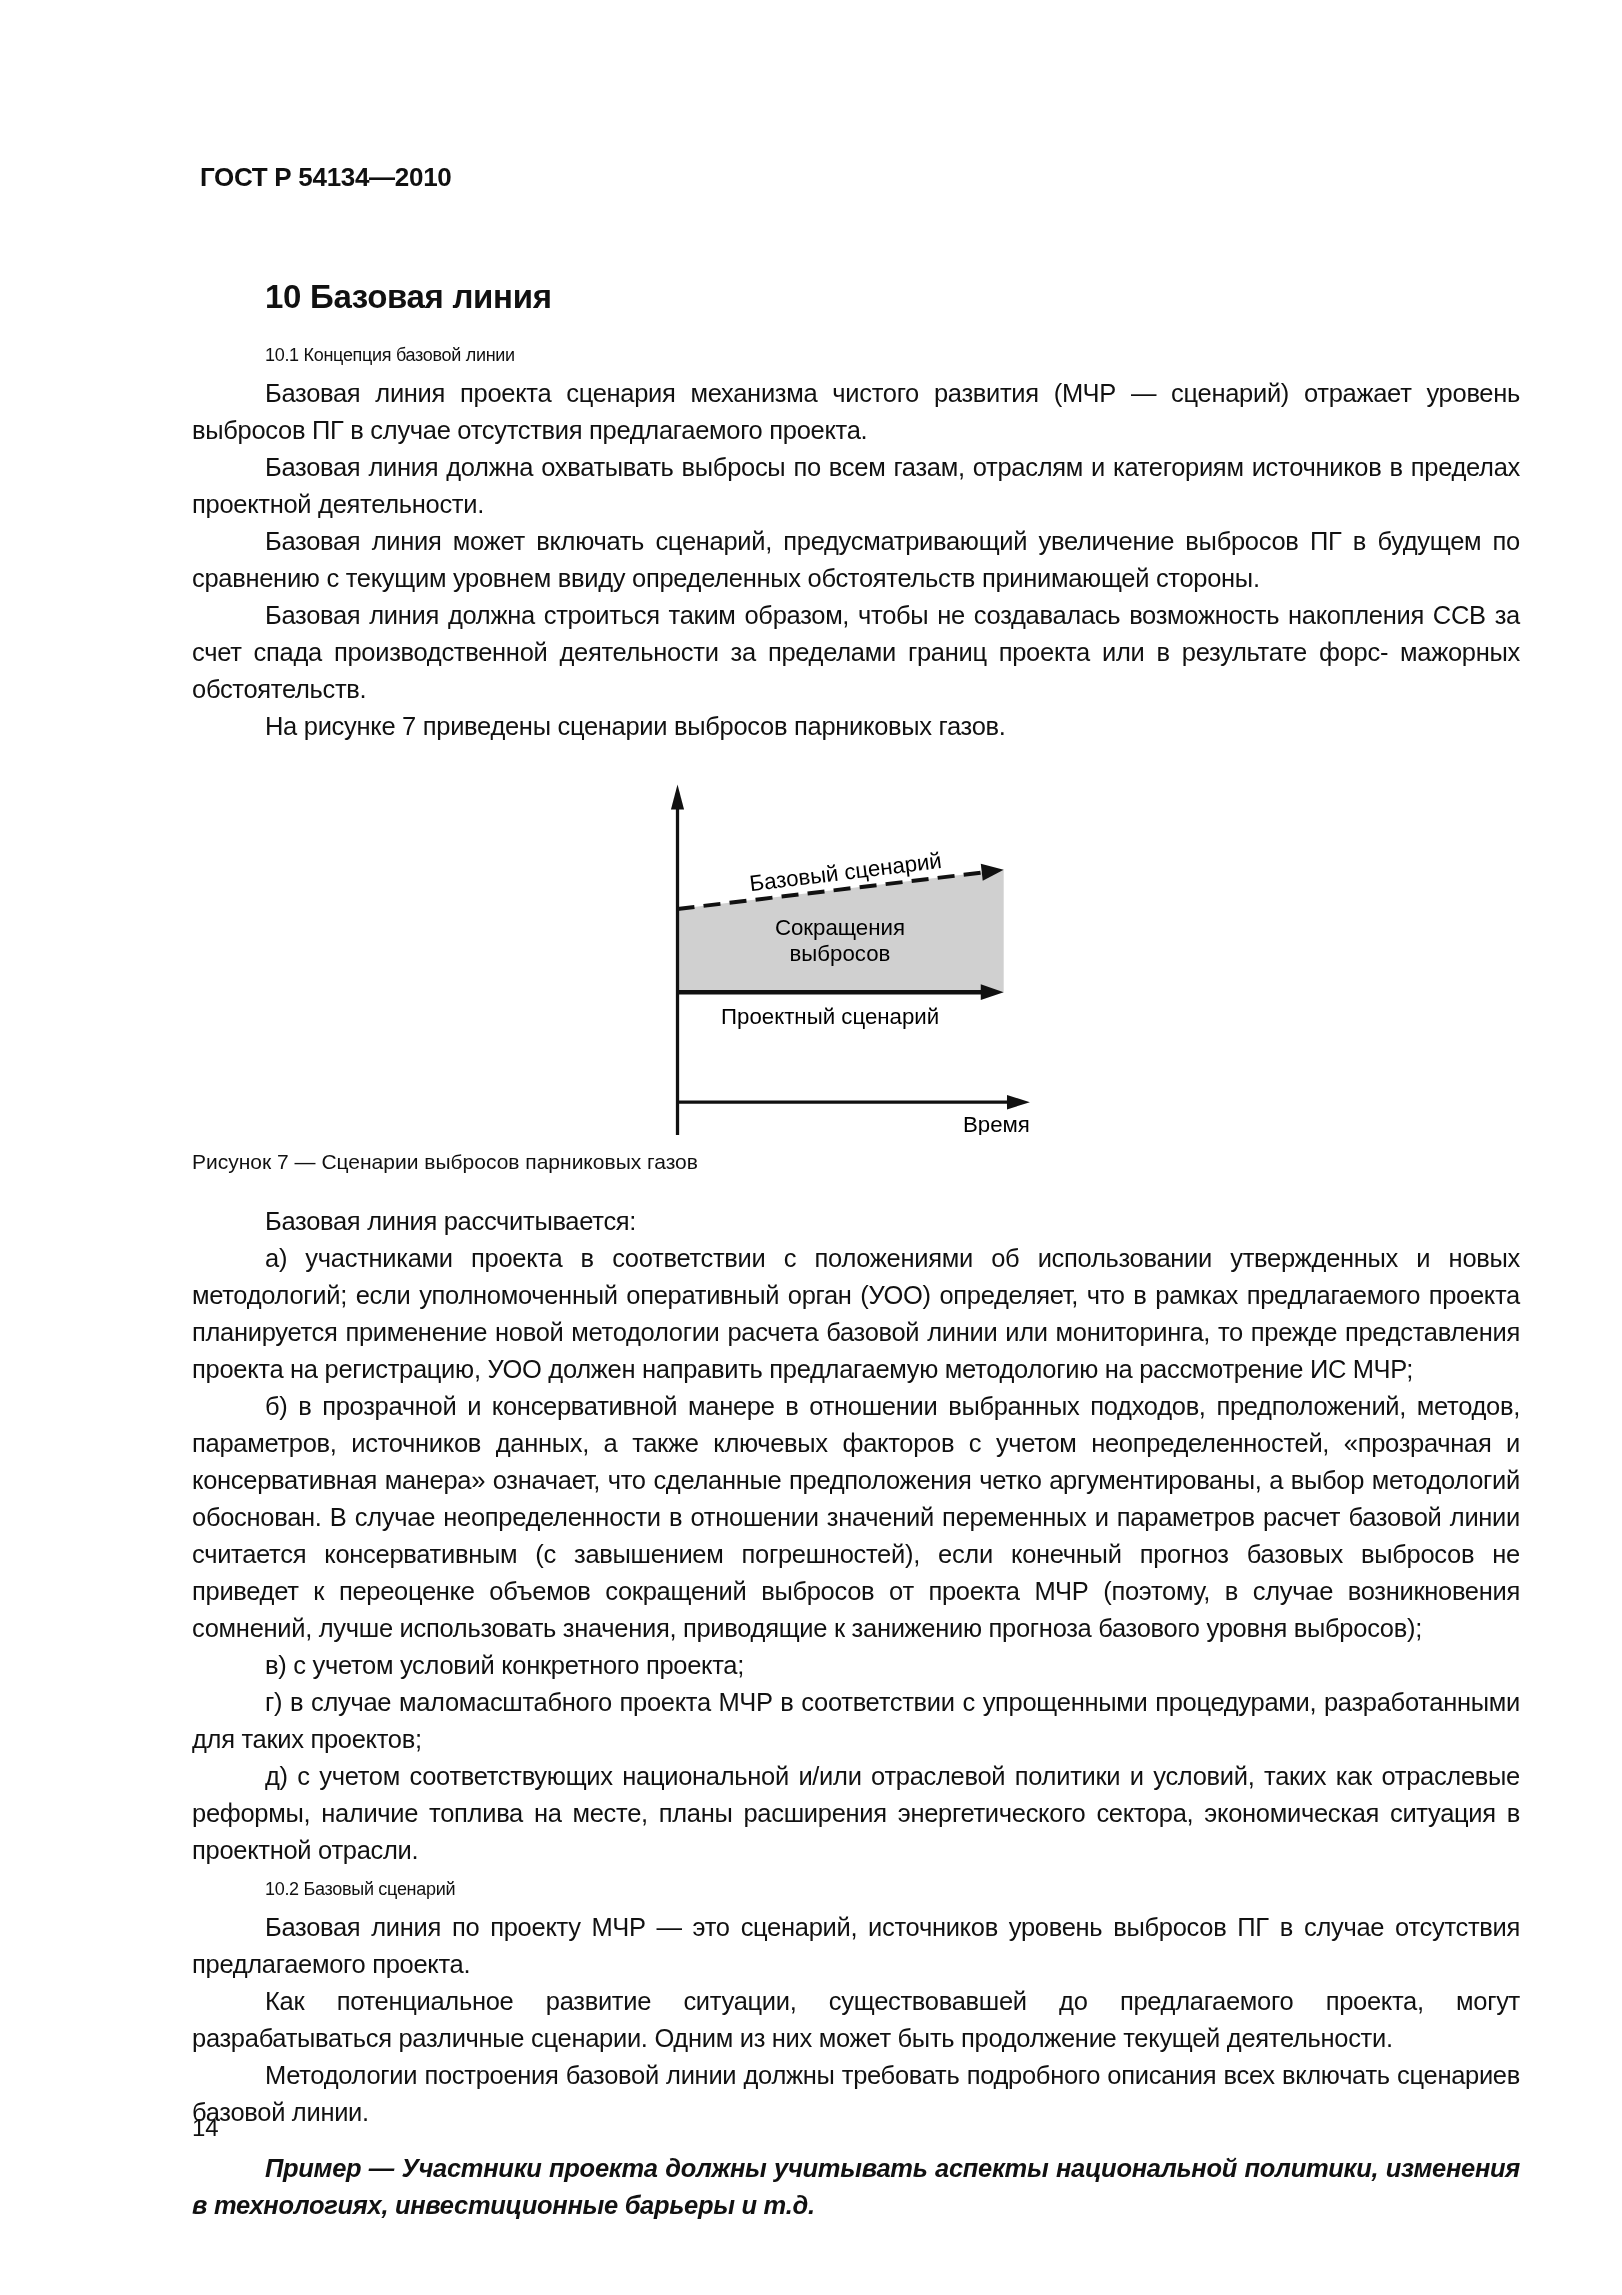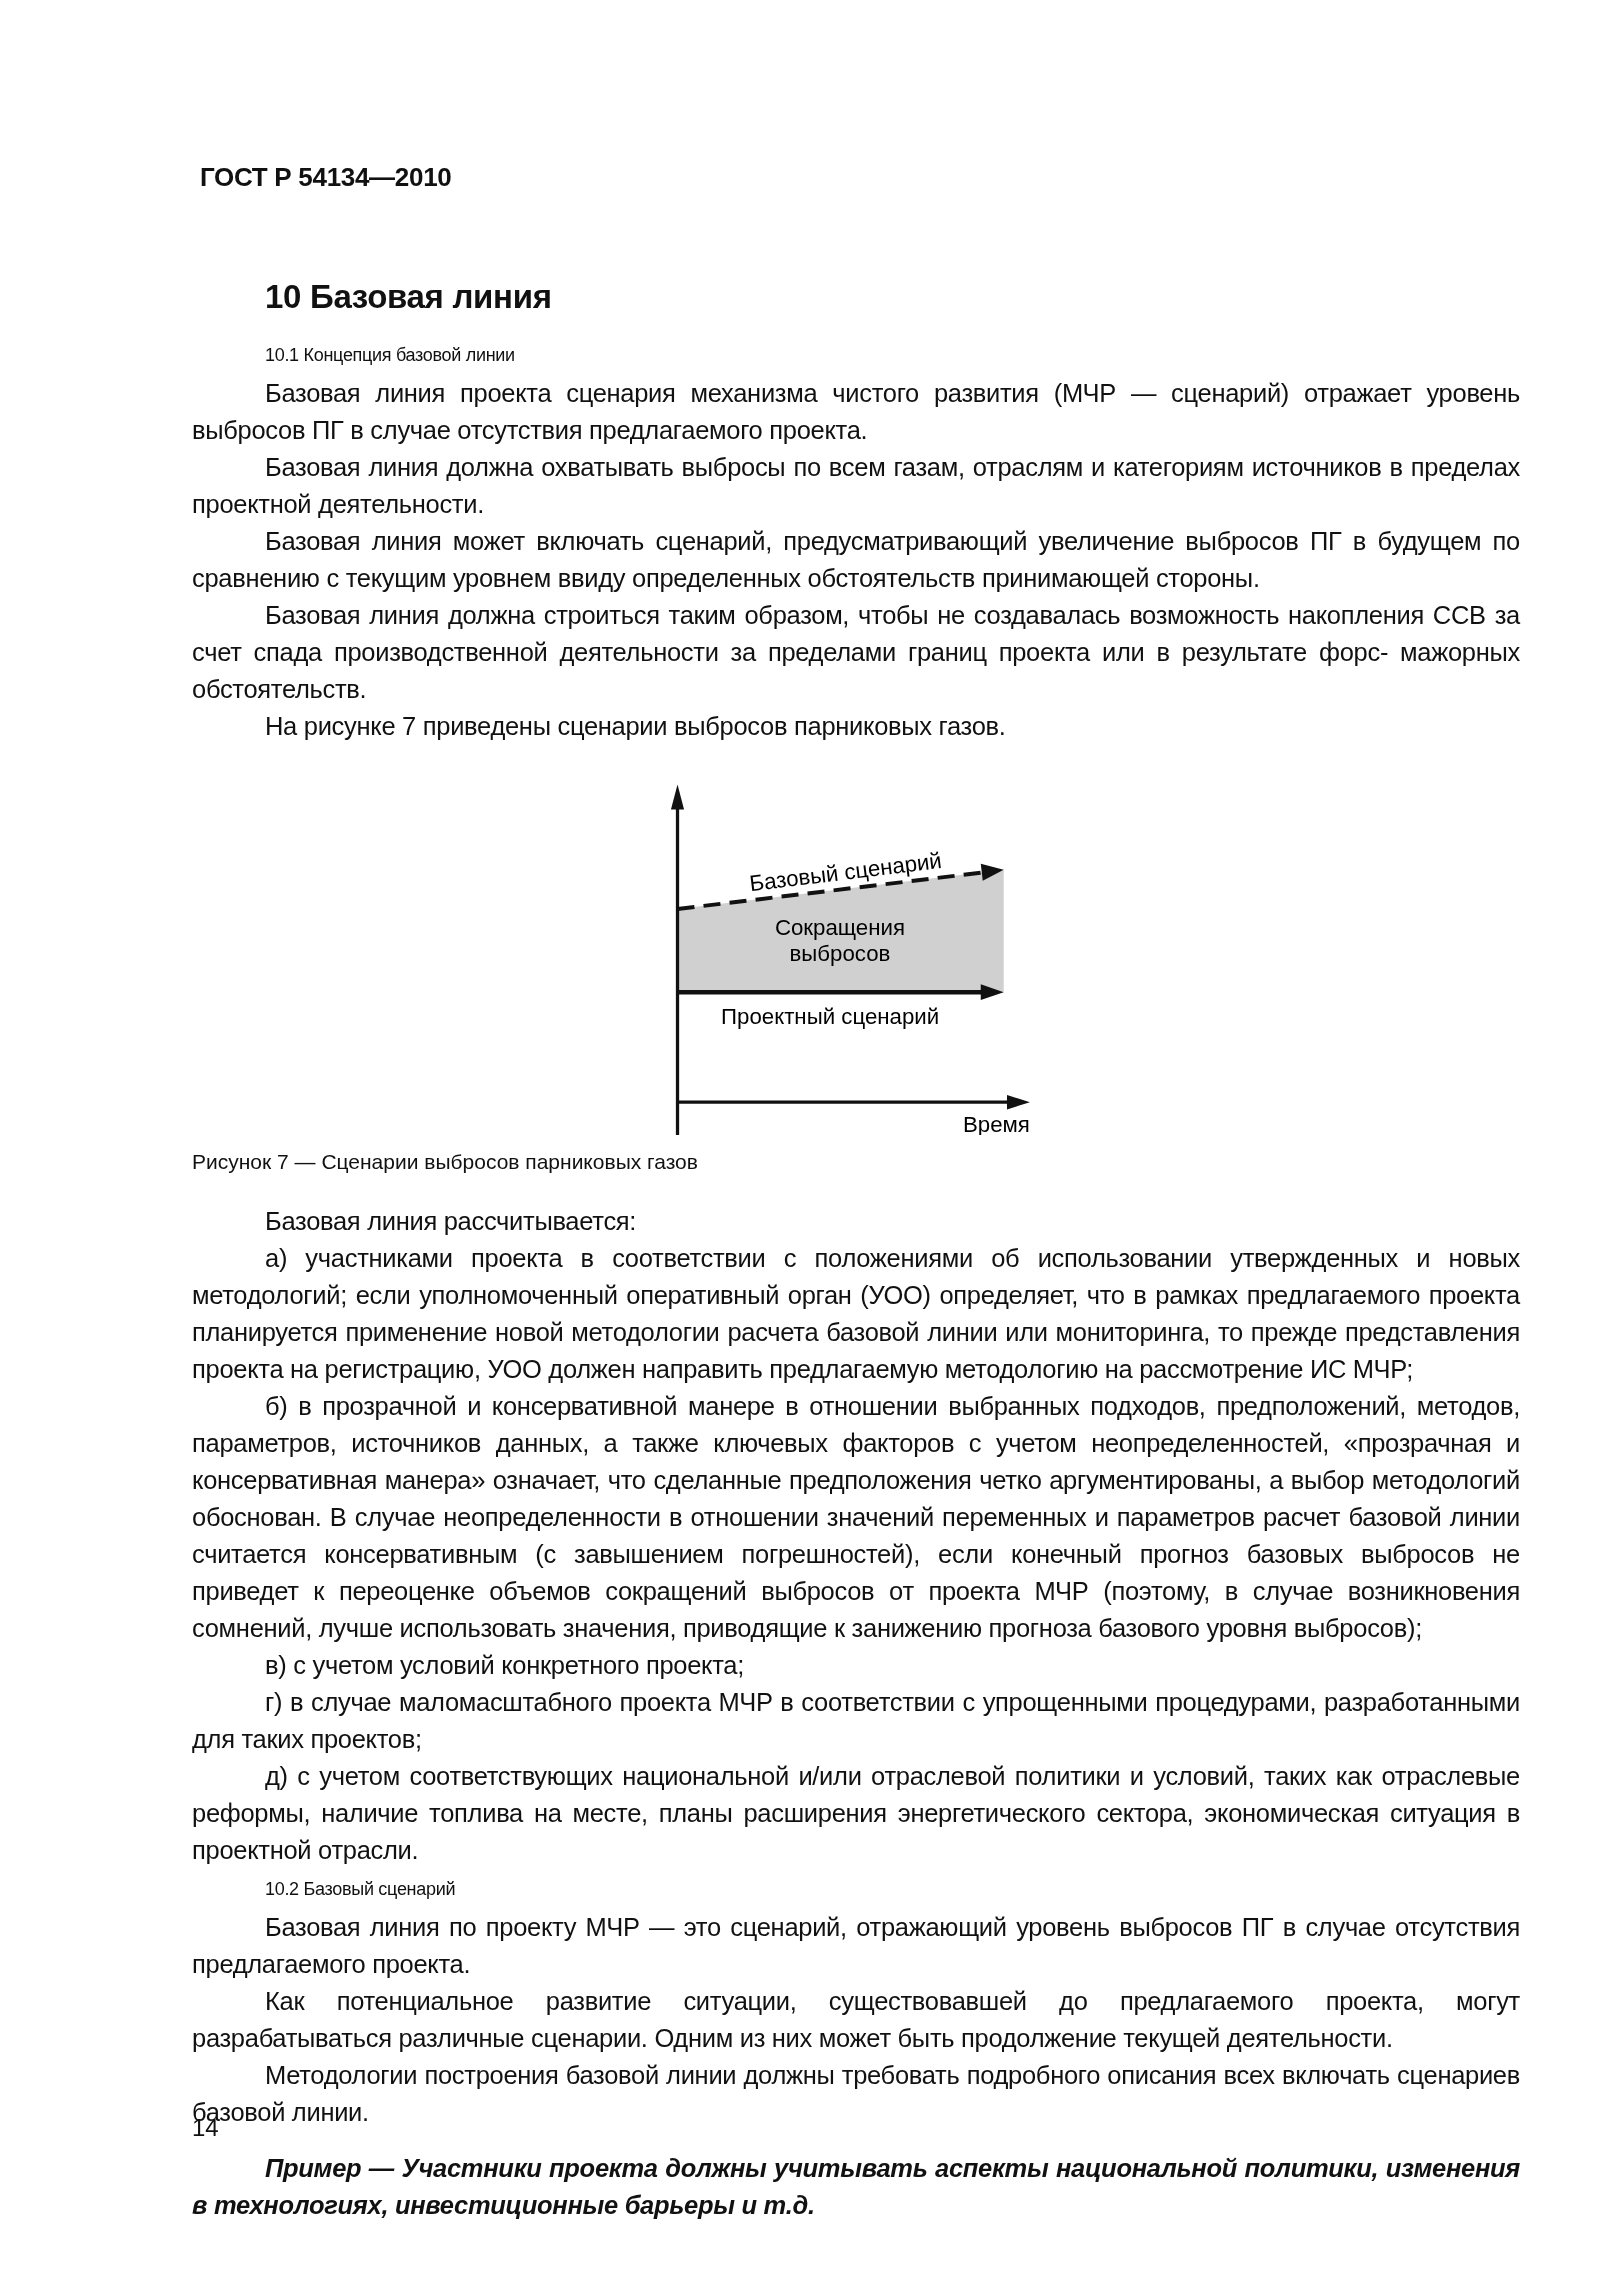--- a/index.html
+++ b/index.html
@@ -54,21 +54,21 @@
     <div class="caption">Рисунок  7 — Сценарии выбросов парниковых газов</div>
 
     <p>Базовая линия рассчитывается:</p>
     <p>а)  участниками проекта в соответствии с положениями об использовании утвержденных и новых методологий; если уполномоченный оперативный орган (УОО) определяет, что в рамках предлагаемого проекта планируется применение новой методологии расчета базовой линии или мониторинга, то прежде представления проекта на регистрацию, УОО должен направить предлагаемую методологию на рассмотрение ИС МЧР;</p>
     <p>б) в прозрачной и консервативной манере в отношении выбранных подходов, предположений, методов, параметров, источников данных, а также ключевых факторов с учетом неопределенностей, «прозрачная и консервативная манера» означает, что сделанные предположения четко аргументированы, а выбор методологий обоснован. В случае неопределенности в отношении значений переменных и параметров расчет базовой линии считается консервативным (с завышением погрешностей), если конечный прогноз базовых выбросов не приведет к переоценке объемов сокращений выбросов от проекта МЧР (поэтому, в случае возникновения сомнений, лучше использовать значения, приводящие к занижению прогноза базового уровня выбросов);</p>
     <p>в) с учетом условий конкретного проекта;</p>
     <p>г)  в случае маломасштабного проекта МЧР в соответствии с упрощенными процедурами, разработанными для таких проектов;</p>
     <p>д)  с учетом соответствующих национальной и/или отраслевой политики и условий, таких как отраслевые реформы, наличие топлива на месте, планы расширения энергетического сектора, экономическая ситуация в проектной отрасли.</p>
 
     <div class="h2 sp">10.2  Базовый сценарий</div>
-    <p>Базовая линия по проекту МЧР — это сценарий, отражающий уровень выбросов ПГ в случае отсутствия предлагаемого проекта.</p>
+    <p>Базовая линия по проекту МЧР — это сценарий, источников уровень выбросов ПГ в случае отсутствия предлагаемого проекта.</p>
     <p>Как потенциальное развитие ситуации, существовавшей до предлагаемого проекта, могут разрабатываться различные сценарии. Одним из них может быть продолжение текущей деятельности.</p>
     <p>Методологии построения базовой линии должны требовать подробного описания всех включать сценариев базовой линии.</p>
     <p class="example">Пример — Участники проекта должны учитывать аспекты национальной политики, изменения в технологиях, инвестиционные барьеры и т.д.</p>
   </div>
 
   <div class="page-num">14</div>
 </div>
 
 
 </body></html>

